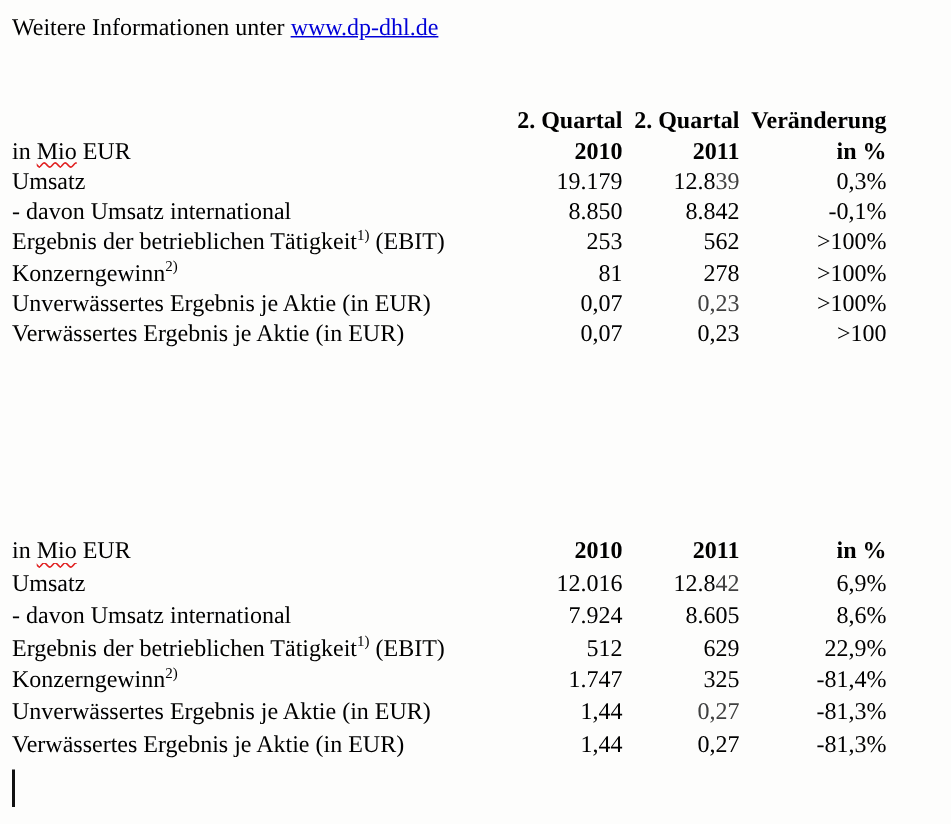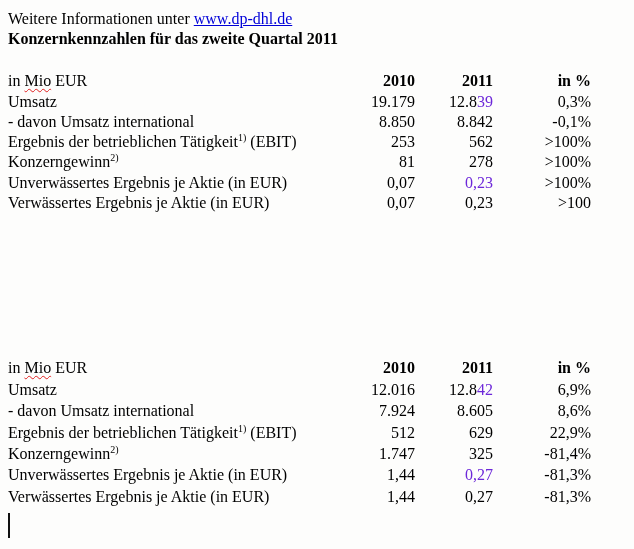--- a/index.html
+++ b/index.html
@@ -25,48 +25,53 @@
   }
   .tbl1 { top:70px; }
   .tbl2 { top:356px; }
   .tbl1 tr { height:20.3px; }
   .tbl2 tr { height:21.4px; }
   .kpi td { padding:0; vertical-align:bottom; line-height:18px; white-space:nowrap; overflow:visible; }
   td.num { text-align:right; }
   tr.hdr td { font-weight:bold; }
   tr.sub td.num { font-weight:bold; }
   sup { font-size:10px; line-height:0; }
-  .red { color:#6d28d9; }
+  .red { color:#404040; }
   .squiggle {
     text-decoration: underline wavy #e02020 1px;
     text-decoration-skip-ink:none;
     text-underline-offset:2px;
   }
   .text-cursor {
     position:absolute; left:8px; top:513px;
     width:2px; height:25px; background:#111;
   }
 </style>
 </head>
 <body>
 
 <div class="page">
 
   <div class="line intro"><span>Weitere Informationen unter </span><a class="link">www.dp-dhl.de</a></div>
 
-  <div class="line doc-title t1">Konzernkennzahlen für das zweite Quartal 2011</div>
 
   <table class="kpi tbl1">
     <colgroup>
         <col style="width:325px">
         <col style="width:82px">
         <col style="width:78px">
         <col style="width:98px">
       </colgroup>
     <tbody>
+        <tr class="hdr">
+      <td></td>
+      <td class="num">2. Quartal</td>
+      <td class="num">2. Quartal</td>
+      <td class="num">Veränderung</td>
+    </tr>
     <tr class="sub">
       <td><span>in </span><span class="squiggle">Mio</span><span> EUR</span></td>
       <td class="num">2010</td>
       <td class="num">2011</td>
       <td class="num">in %</td>
     </tr>
     <tr>
       <td><span>Umsatz</span><sup></sup><span></span></td>
       <td class="num">19.179</td>
       <td class="num"><span>12.8</span><span class="red">39</span></td>

